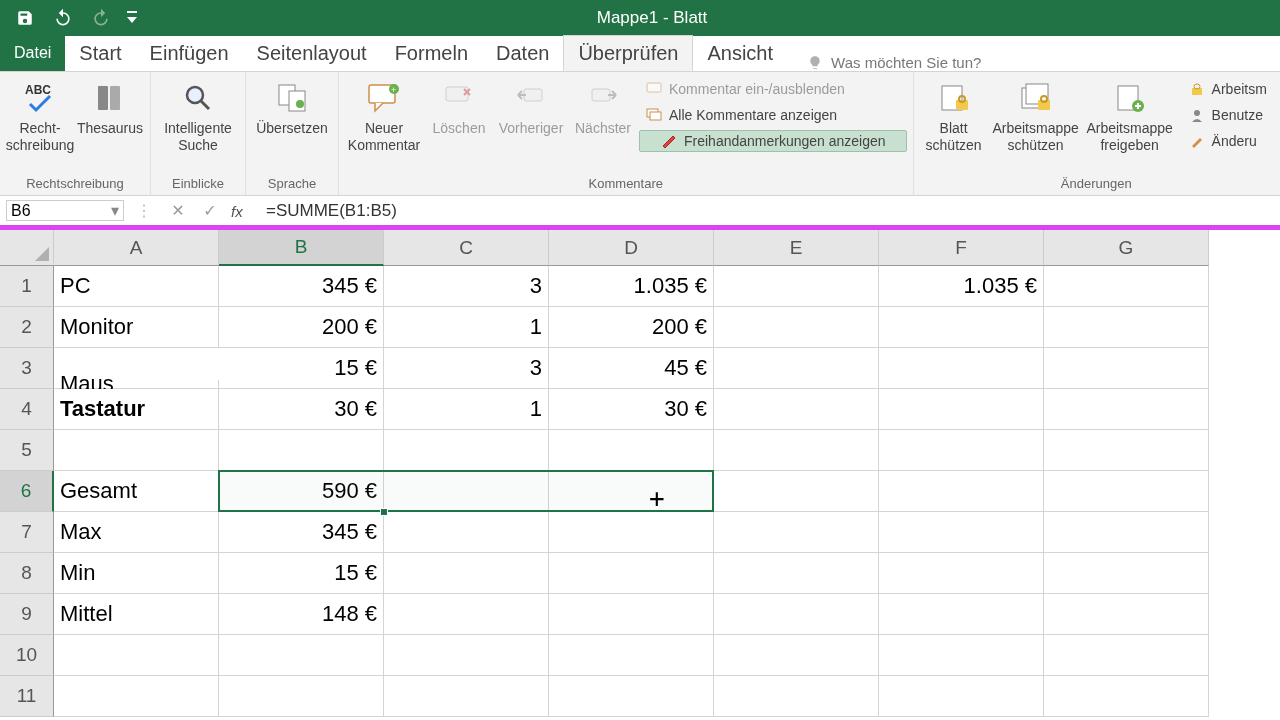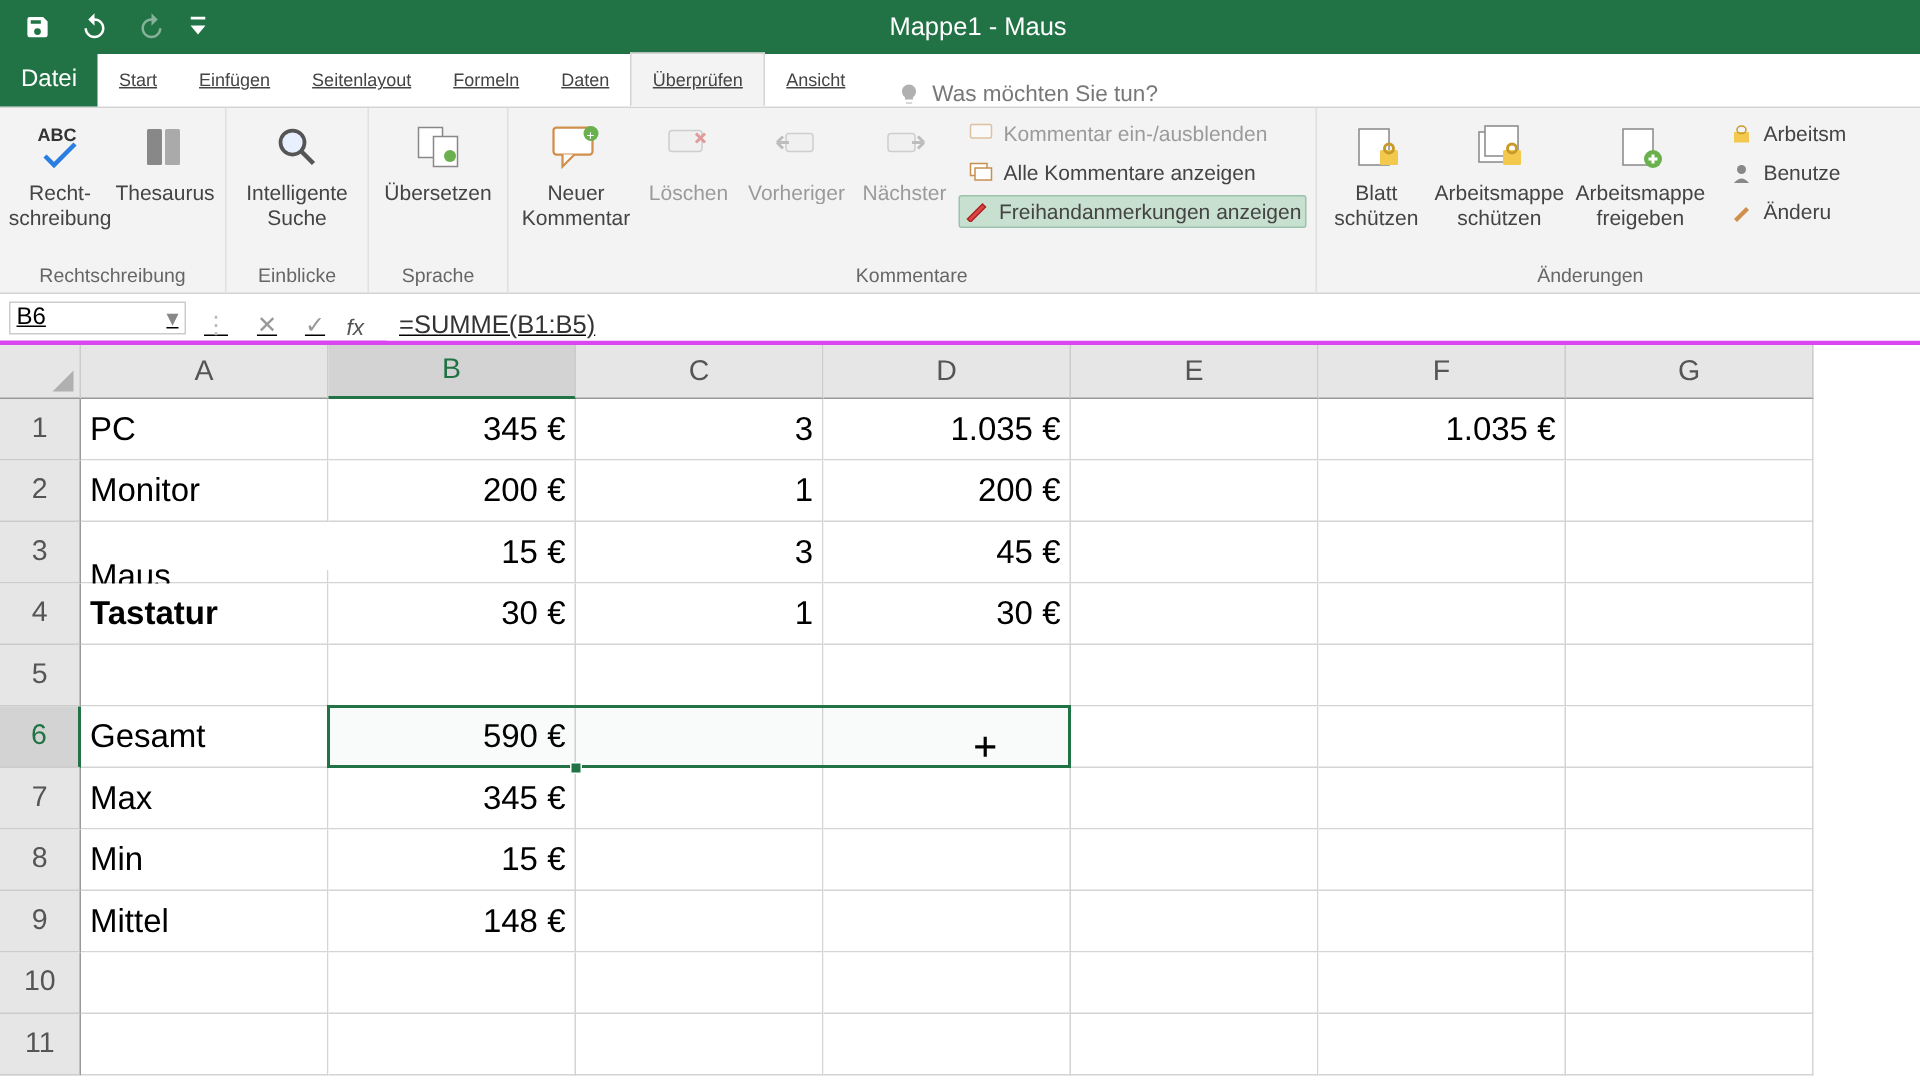--- a/index.html
+++ b/index.html
@@ -9,40 +9,40 @@
   .title-bar { height: 36px; background: #217346; display: flex; align-items: center; color: #fff; }
   .qat { display: flex; align-items: center; gap: 0; padding-left: 6px; }
   .qat-btn { width: 38px; height: 36px; display: flex; align-items: center; justify-content: center; color: #fff; font-size: 18px; cursor: pointer; }
   .qat-btn svg { fill: #fff; }
   .qat-btn.dim svg { fill: rgba(255,255,255,0.45); }
   .title-text { flex: 1; text-align: center; font-size: 17px; font-weight: 400; color: #fff; padding-right: 120px; }
 
   
   .ribbon-tabs { height: 36px; background: #fff; display: flex; align-items: flex-end; border-bottom: 1px solid #d4d4d4; }
   .tab-file { background: #217346; color: #fff; height: 36px; padding: 0 14px; display: flex; align-items: center; font-size: 16px; cursor: pointer; }
-  .tab { height: 36px; padding: 0 14px; display: flex; align-items: center; font-size: 12px; color: #444; cursor: pointer; text-decoration: underline; }
+  .tab { height: 36px; padding: 0 14px; display: flex; align-items: center; font-size: 20px; color: #444; cursor: pointer; }
   .tab.active { background: #f3f3f3; border: 1px solid #d4d4d4; border-bottom: 1px solid #f3f3f3; margin-bottom: -1px; }
   .tab-tellme { display: flex; align-items: center; gap: 8px; color: #777; font-size: 15px; padding-left: 20px; }
   .tab-tellme .bulb { width: 16px; height: 16px; }
 
   
   .ribbon { height: 124px; background: #f3f3f3; border-bottom: 1px solid #d4d4d4; display: flex; }
   .ribbon-group { border-right: 1px solid #e0e0e0; display: flex; flex-direction: column; padding: 4px 6px 0 6px; }
   .ribbon-group .buttons { flex: 1; display: flex; align-items: flex-start; gap: 2px; }
   .ribbon-group .label { text-align: center; font-size: 13px; color: #666; padding: 2px 0 4px; }
   .big-btn { display: flex; flex-direction: column; align-items: center; width: 68px; padding-top: 4px; cursor: pointer; text-align: center; font-size: 14px; color: #444; line-height: 1.2; }
   .big-btn .icon { width: 36px; height: 36px; margin-bottom: 4px; display: flex; align-items: center; justify-content: center; }
   .big-btn.dim { opacity: 0.5; }
   .small-list { display: flex; flex-direction: column; gap: 4px; padding-top: 2px; }
   .small-btn { display: flex; align-items: center; gap: 6px; font-size: 14px; color: #444; padding: 2px 6px; cursor: pointer; white-space: nowrap; }
   .small-btn .icon { width: 18px; height: 18px; display: flex; align-items: center; justify-content: center; }
-  .small-btn.sel { background: #c8e0d0; border: 1px solid #9cc2ab; border-radius: 2px; padding: 1px 2px; }
-
-  
-  .formula-bar { height: 34px; display: flex; align-items: flex-end; border-bottom: 3px solid #d946ef; text-decoration: underline; }
+  .small-btn.sel { background: #c8e0d0; border: 1px solid #9cc2ab; border-radius: 2px; padding: 1px 20px; }
+
+  
+  .formula-bar { height: 34px; display: flex; align-items: center; border-bottom: 5px solid #d946ef; }
   .name-box { width: 118px; border: 1px solid #ccc; margin: 4px 2px 4px 6px; display: flex; align-items: center; padding: 0 4px; font-size: 16px; background:#fff; }
   .name-box .dd { margin-left: auto; color: #888; cursor: pointer; }
   .fb-sep { width: 36px; display:flex; align-items:center; justify-content:center; color:#bbb; }
   .fb-btn { width: 32px; display: flex; align-items: center; justify-content: center; color: #999; cursor: pointer; font-size: 16px; }
   .fb-fx { width: 32px; display: flex; align-items: center; justify-content: center; cursor: pointer; }
   .formula-input { flex: 1; border: none; outline: none; font-size: 17px; padding: 0 8px; font-family: "Segoe UI", sans-serif; color:#333; }
 
   
   .grid { position: relative; }
   .corner { position: absolute; left: 0; top: 0; width: 54px; height: 36px; background: #e6e6e6; border-right: 1px solid #ccc; border-bottom: 1px solid #999; }
@@ -84,21 +84,21 @@
           <path d="M12 5V1l5 5-5 5V7c-3.31 0-6 2.69-6 6s2.69 6 6 6 6-2.69 6-6h2c0 4.42-3.58 8-8 8s-8-3.58-8-8 3.58-8 8-8z"></path>
         </svg>
     </div>
     <div class="qat-btn" style="width:24px;font-size:12px">
       <svg width="10" height="14" viewBox="0 0 10 14">
           <rect x="0" y="0" width="10" height="2" fill="#fff"></rect>
           <path d="M0 6 L5 12 L10 6 Z" fill="#fff"></path>
         </svg>
     </div>
   </div>
-  <div class="title-text">Mappe1 - Maus</div>
+  <div class="title-text">Mappe1 - Blatt</div>
 </div>
 
 <div class="ribbon-tabs">
   <div class="tab-file">Datei</div>
   <div id="tabs-container" style="display: flex;">
       <div class="tab">Start</div>
       <div class="tab">Einfügen</div>
       <div class="tab">Seitenlayout</div>
       <div class="tab">Formeln</div>
       <div class="tab">Daten</div>

